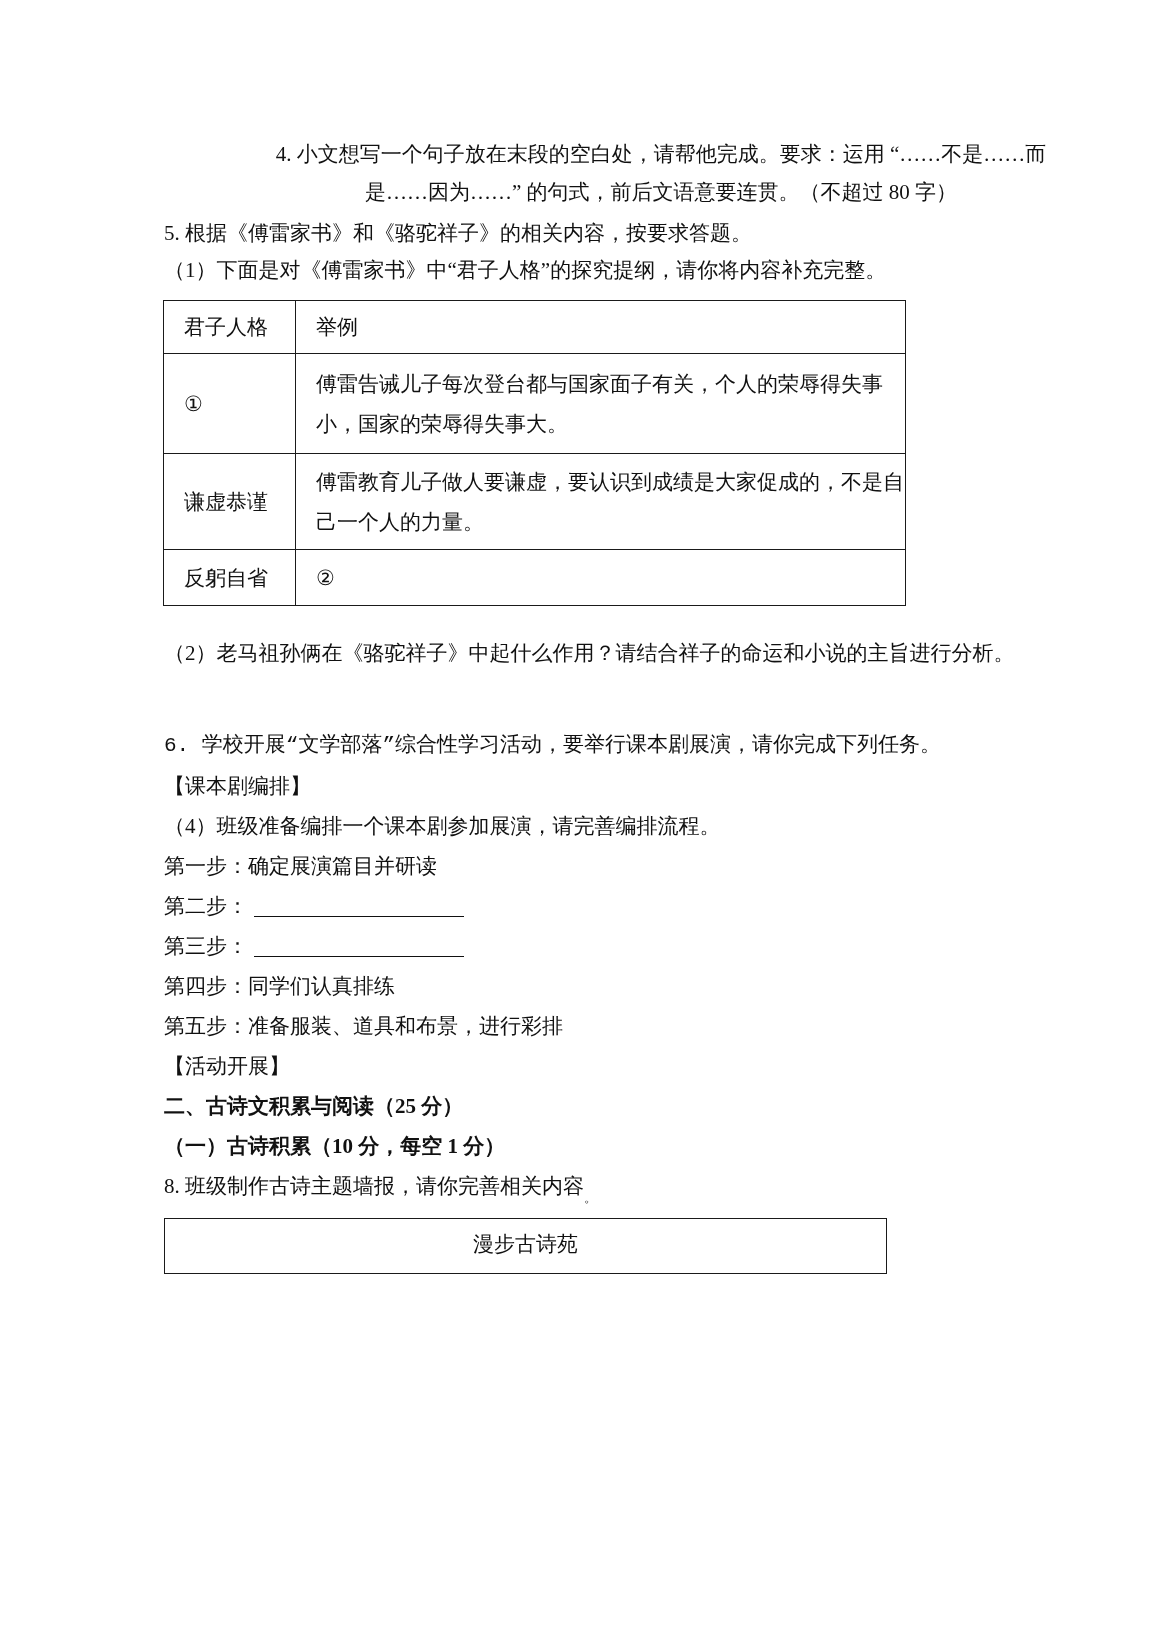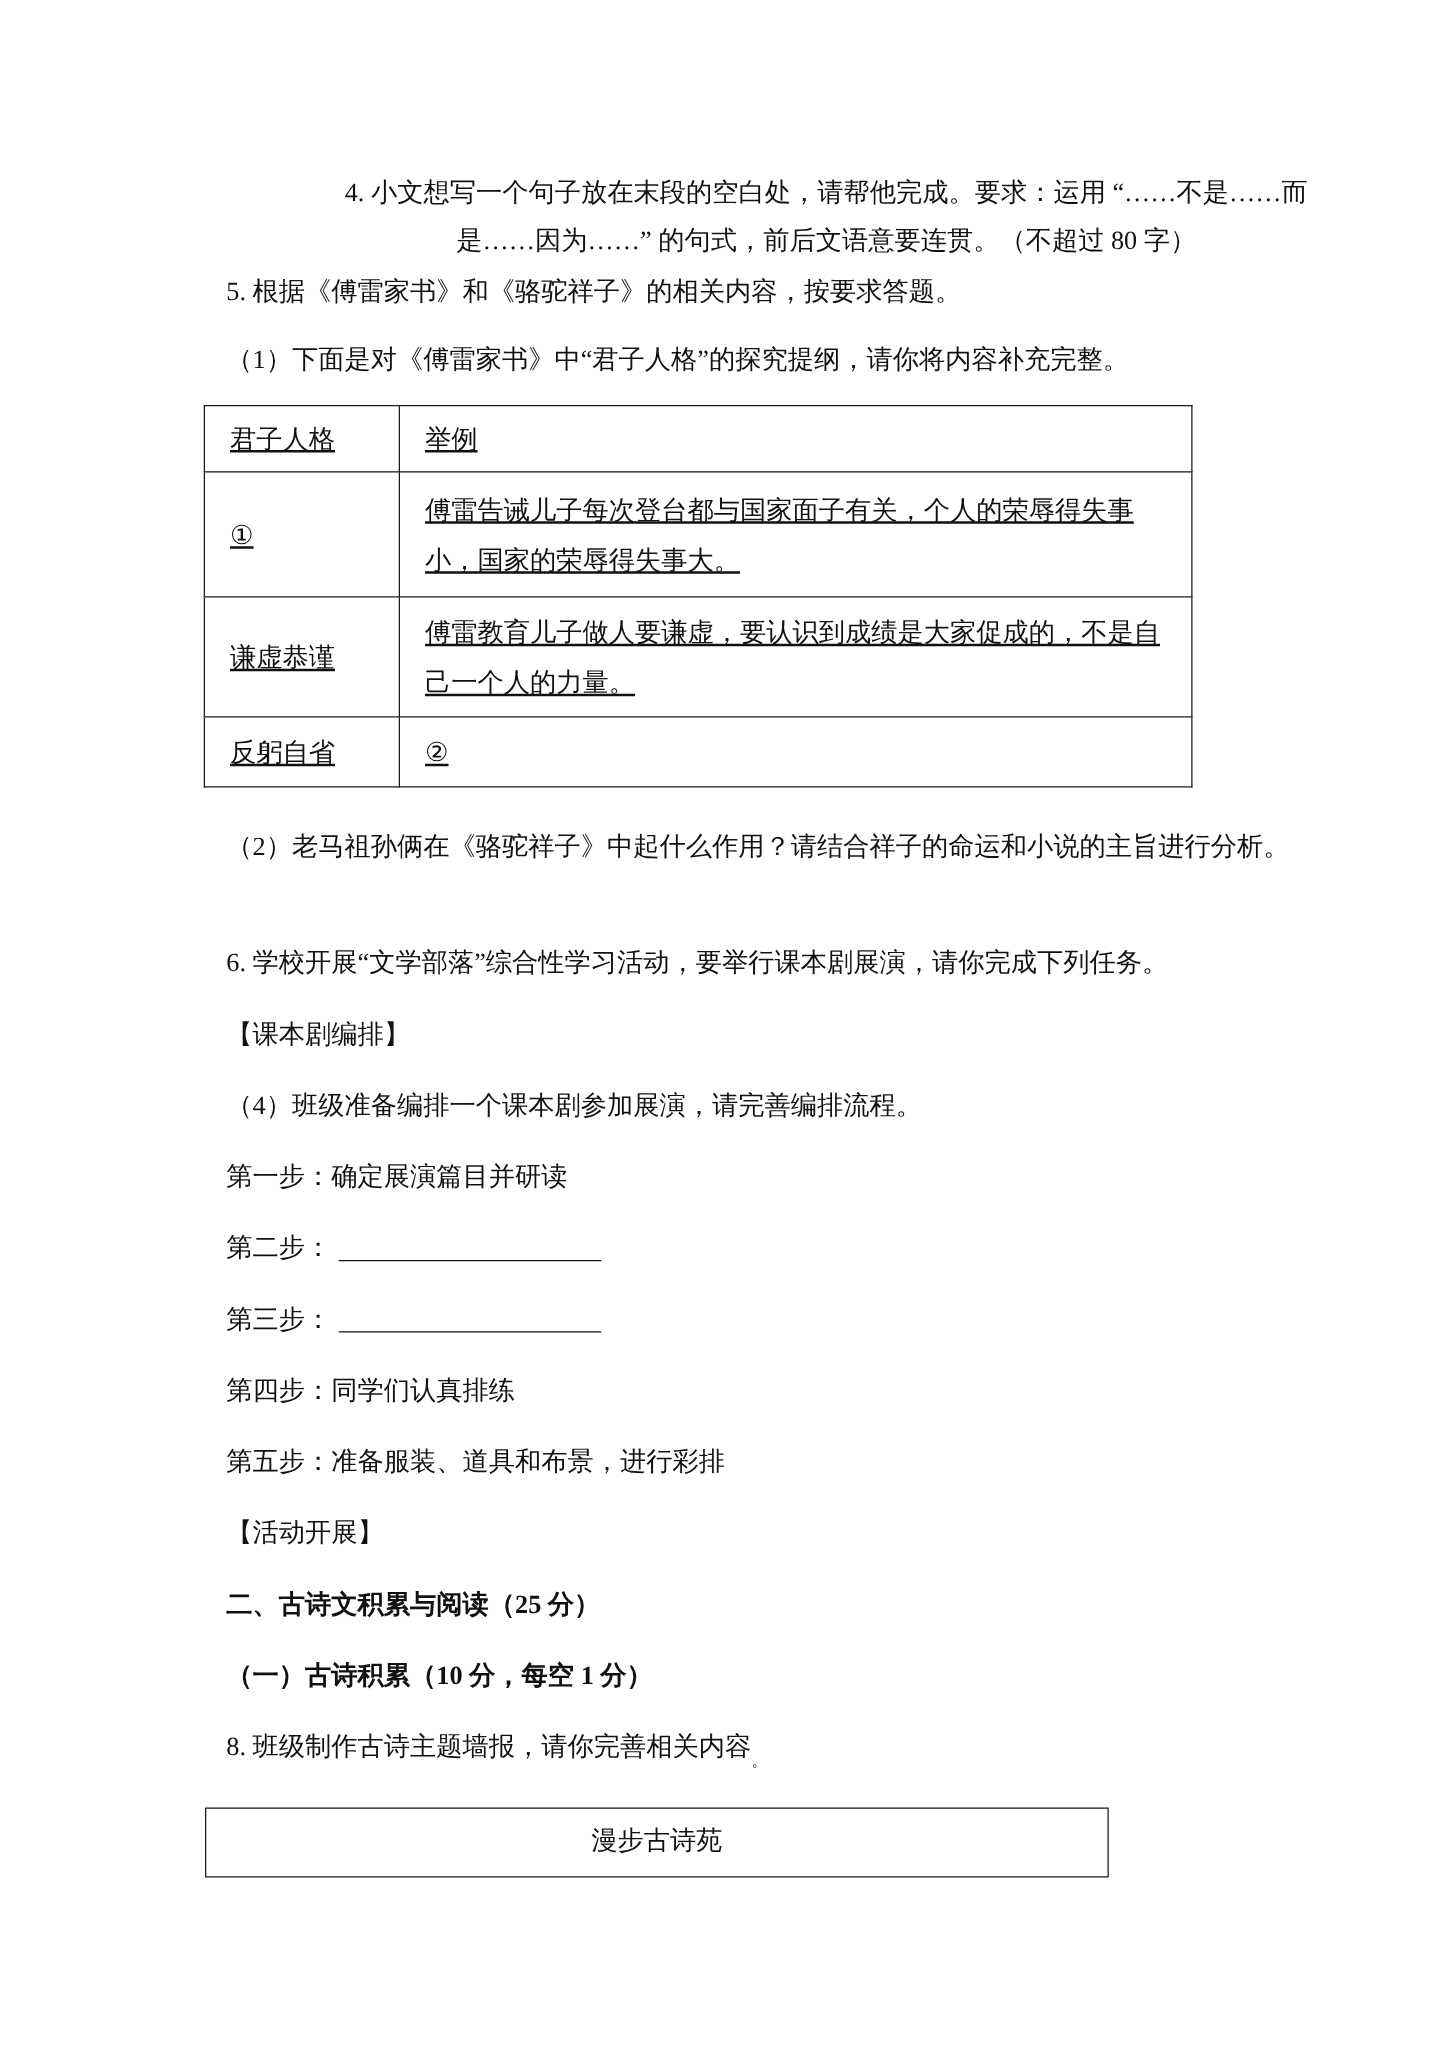--- a/index.html
+++ b/index.html
@@ -17,46 +17,45 @@
   }
   .page {
     box-sizing: border-box;
     width: 1158px;
     height: 1638px;
     padding: 135px 0 0 164px;
   }
   .line {
     line-height: 40px;
     white-space: nowrap;
-    margin: 17px;
+    margin: 0;
   }
   .q4-line {
     line-height: 38px;
     white-space: nowrap;
     margin: 0;
     text-align: center;
   }
   .mt-q5   { margin-top: 2px; }
   .mt-q51  { margin-top: -3px; }
   .mt-q52  { margin-top: 27px; }
-  .mt-q6   { margin-top: 53px; }
+  .mt-q6   { margin-top: 53px; font-family: Liberation Mono, monospace; }
 
   table.junzi {
     border-collapse: collapse;
     table-layout: fixed;
     width: 700px;
     margin: 10px 0 0 -1px;
   }
   table.junzi td {
     border: 1px solid #1a1a1a;
     vertical-align: middle;
     line-height: 40px;
-    padding: 0 24px 0 20px;
+    padding: 0 0 0 20px;
     overflow: hidden;
-    text-decoration: underline;
   }
   td.col-label { width: 111px; }
   td.col-example { width: 589px; padding-left: 15px; }
   tr.row-header td { height: 52px; }
   tr.row-1 td { height: 99px; }
   tr.row-2 td { height: 95px; }
   tr.row-3 td { height: 55px; }
 
   .bold-heading { font-weight: 700; }
 

